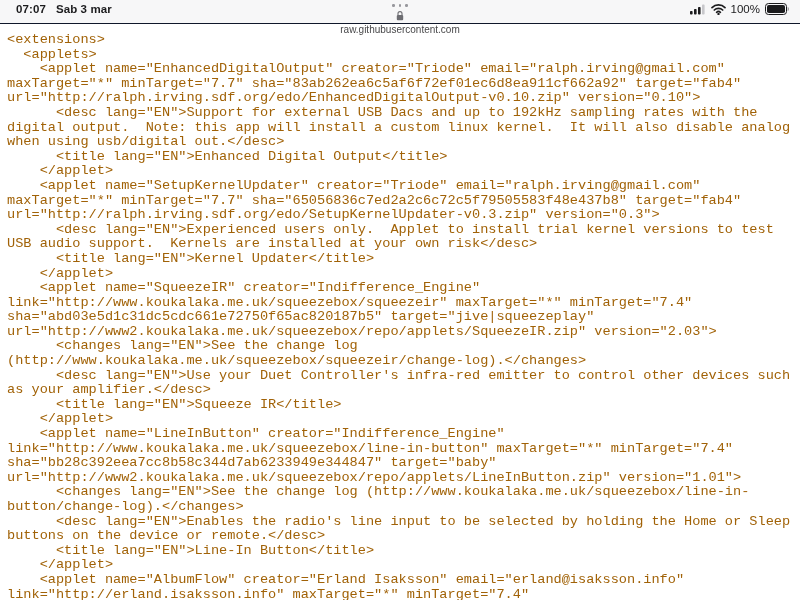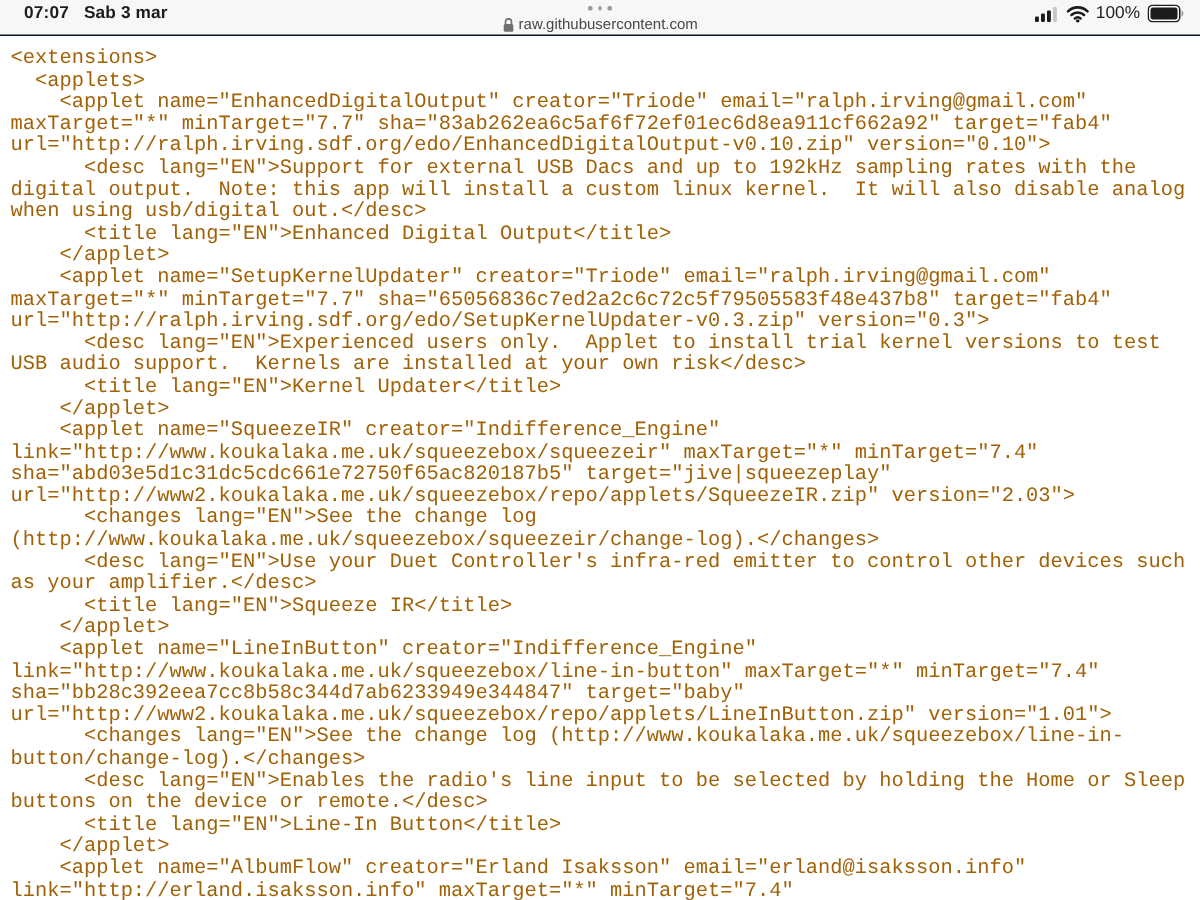--- a/index.html
+++ b/index.html
@@ -31,20 +31,21 @@
   .sb-dots i {
     width: 2.5px; height: 2.5px; border-radius: 50%;
     background: #98989d; display: block;
   }
   .sb-url {
     position: absolute;
     left: 0; right: 0; top: 11px;
     display: flex; justify-content: center; align-items: center; gap: 3px;
     font-size: 10px;
     color: #48484a;
+    flex-direction: column;
   }
   .sb-url svg { display: block; }
   .sb-right {
     position: absolute;
     right: 10px; top: 3px;
     display: flex; align-items: flex-end; gap: 5px;
     font-size: 11.5px;
     font-weight: 500;
     color: #1c1c1e;
   }

